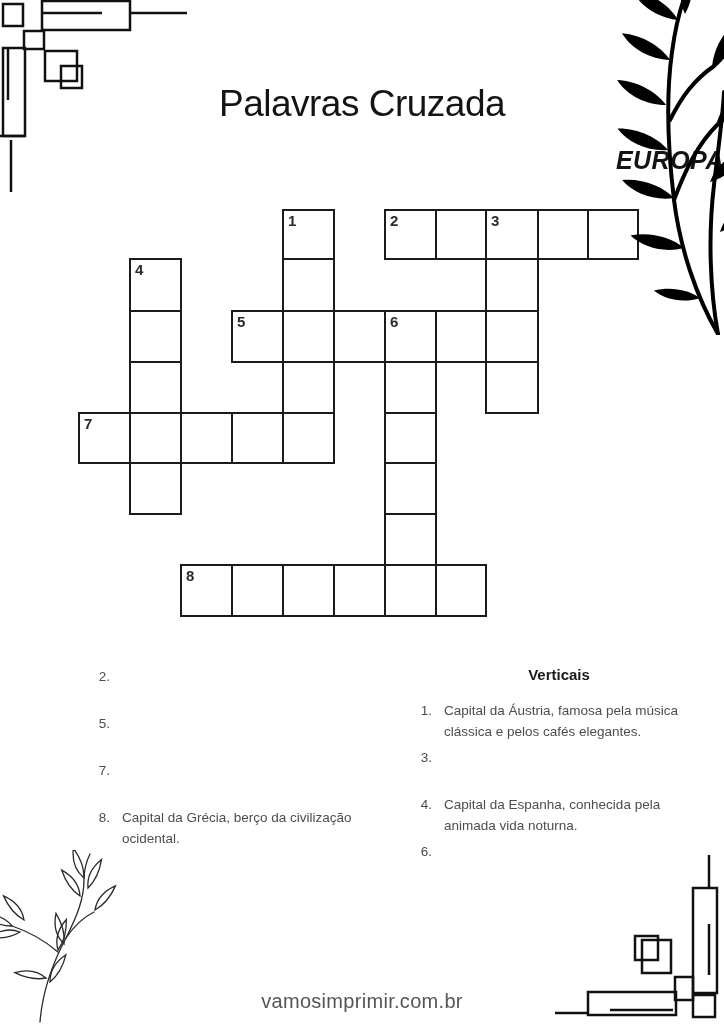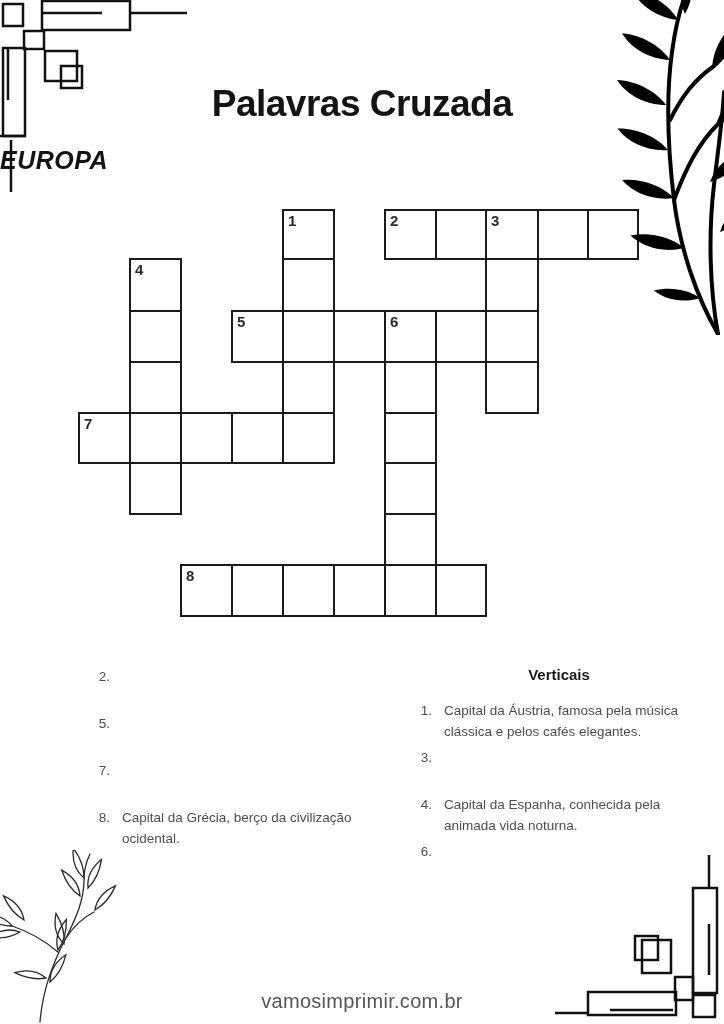--- a/index.html
+++ b/index.html
@@ -3,24 +3,24 @@
 <meta charset="utf-8">
 <style>
   html,body{margin:0;padding:0;}
   body{
     width:724px;height:1024px;position:relative;overflow:hidden;
     background:#ffffff;
     font-family:"Liberation Sans","DejaVu Sans",sans-serif;
   }
   .title{
     position:absolute;top:58px;left:0;width:724px;text-align:center;
-    font-size:37px;font-weight:700;color:#141414;letter-spacing:-.5px;line-height:1.15;
+    font-size:37px;font-weight:400;color:#141414;letter-spacing:-.5px;line-height:1.15;
   }
   .subtitle{
-    position:absolute;top:125px;left:0;width:724px;text-align:left;
+    position:absolute;top:125px;left:0;width:724px;text-align:right;
     font-size:25px;font-weight:700;font-style:italic;color:#141414;letter-spacing:.5px;
   }
   .grid{position:absolute;left:0;top:0;width:724px;height:640px;z-index:1;}
   .cell{
     position:absolute;background:#ffffff;border:2px solid #1b1b1b;box-sizing:border-box;
   }
   .cell .num{
     position:absolute;top:1px;left:4px;font-size:15px;font-weight:700;color:#2b2b2b;
   }
   .clues{position:absolute;top:666px;left:0;width:724px;z-index:1;}

